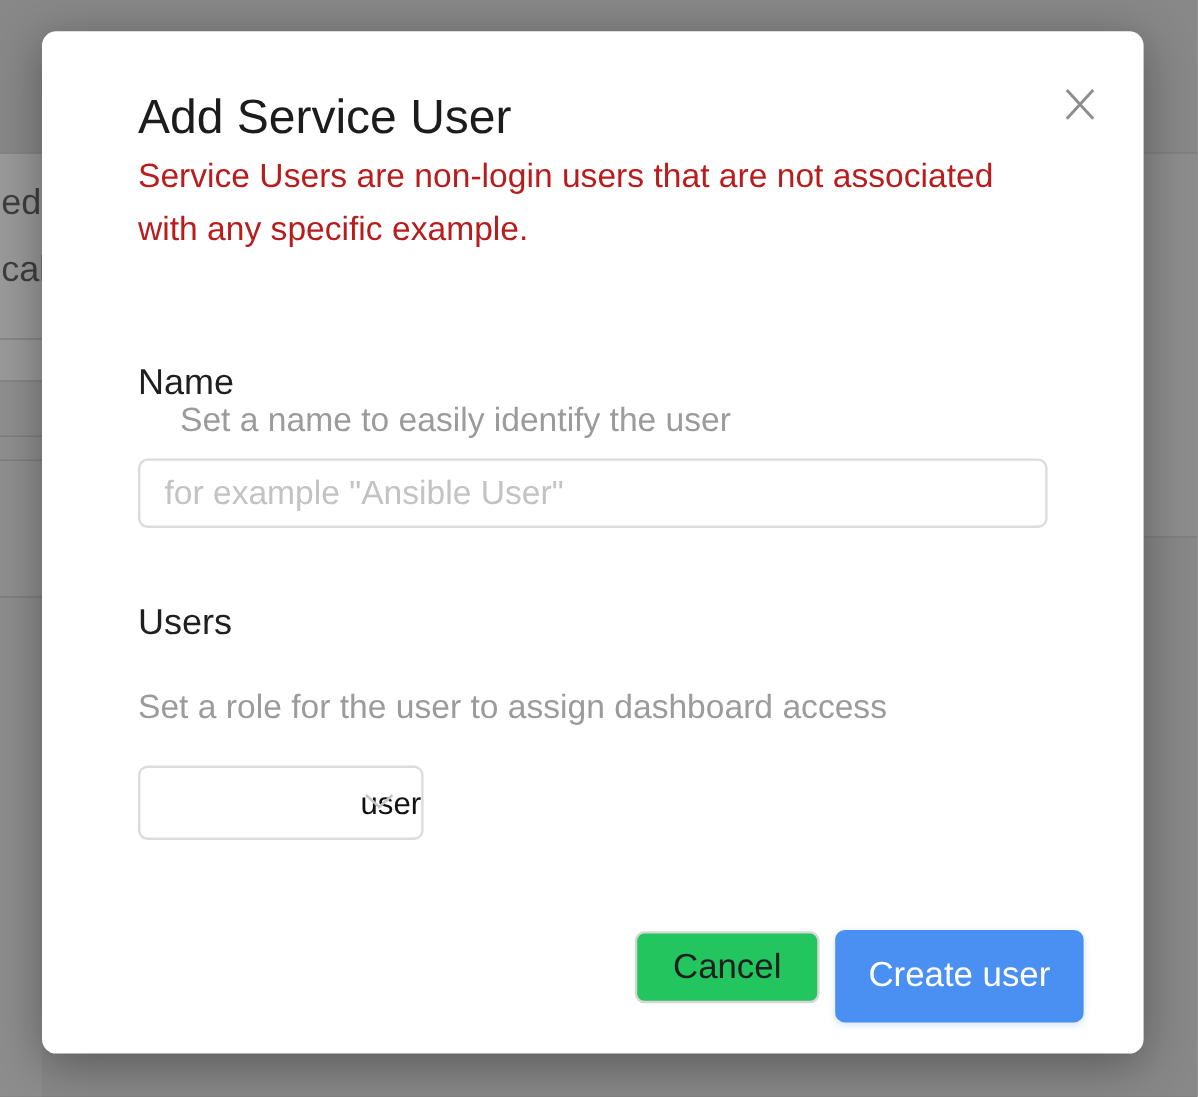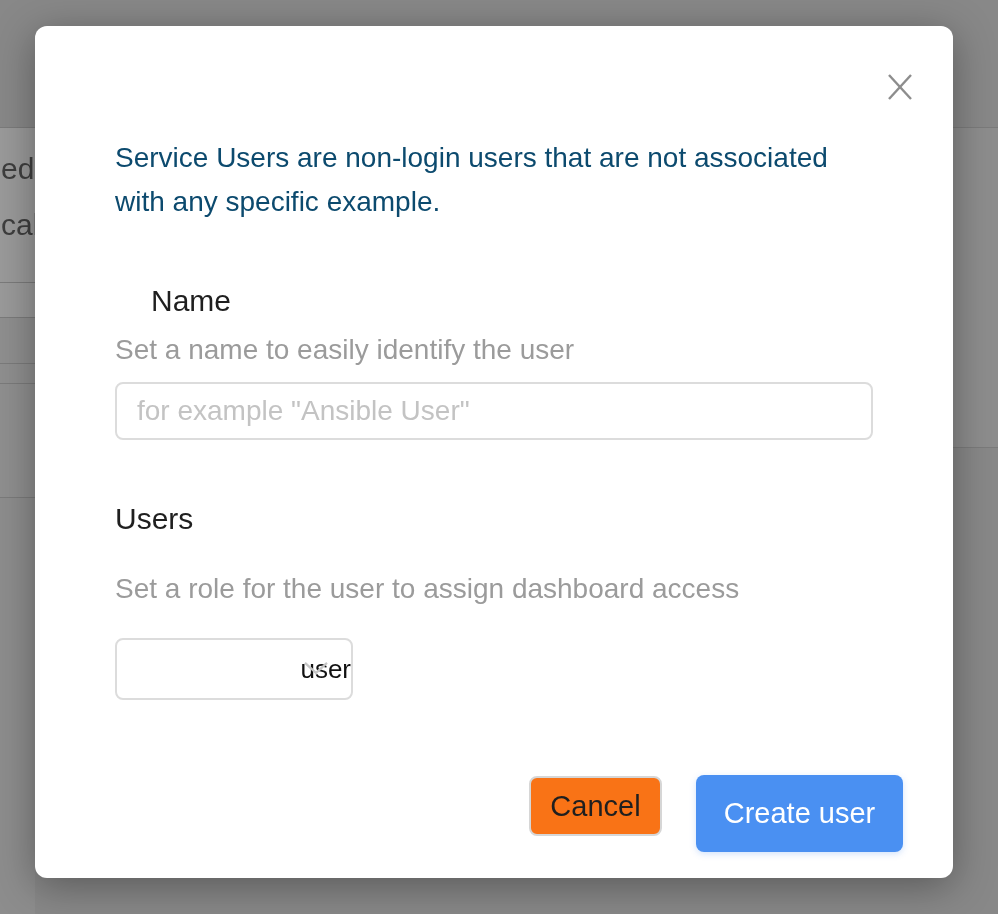--- a/index.html
+++ b/index.html
@@ -39,33 +39,33 @@
   .close-btn {
     position:absolute; left:844px; top:40px; width:42px; height:42px;
     background:none; border:none; cursor:pointer; padding:0;
     display:flex; align-items:center; justify-content:center;
   }
   .modal-title {
     position:absolute; left:80px; top:48px;
     font-size:40px; font-weight:400; color:#1c1c1c; line-height:48px;
   }
   .modal-desc {
-    position:absolute; left:80px; top:110px; width:770px;
-    font-size:28px; color:#0c4a6e; line-height:44px; font-weight:400;
+    position:absolute; left:80px; top:99px; width:770px;
+    font-size:28px; color:#b91c1c; line-height:44px; font-weight:400;
   }
   .section-label {
     position:absolute; left:80px;
     font-size:30px; font-weight:400; color:#1f1f1f; line-height:34px;
   }
   .section-hint {
     position:absolute; left:80px;
     font-size:28px; color:#9b9b9b; line-height:44px;
   }
-  .label-name { top:258px;margin-left:36px; }
-  .hint-name  { top:302px; }
+  .label-name { top:276px; }
+  .hint-name  { top:302px;margin-left:35px; }
   .name-input {
     position:absolute; left:80px; top:356px; width:758px; height:58px;
     border:2px solid #dcdcdc; border-radius:8px;
     font-family:"Liberation Sans", sans-serif;
     font-size:28px; color:#333333; padding:0 20px; outline:none;
   }
   .name-input::placeholder { color:#c3c3c3; opacity:1; }
   .label-role { top:476px; }
   .hint-role  { top:520px;margin-top:21px; }
   .role-select {
@@ -78,22 +78,22 @@
   }
   .role-select .chev {
     position:absolute; right:22px; top:50%; transform:translateY(-45%);
   }
   .btn {
     position:absolute; border-radius:8px; cursor:pointer;
     font-family:"Liberation Sans", sans-serif; font-size:29px;
     display:flex; align-items:center; justify-content:center;
   }
   .btn-cancel {
-    left:494px; top:750px; width:133px; height:60px;
-    background:#f97316; border:2px solid #d6d6d6; color:#1f1f1f;
+    left:494px; top:750px; width:154px; height:60px;
+    background:#22c55e; border:2px solid #d6d6d6; color:#1f1f1f;
   }
   .btn-create {
     left:661px; top:749px; width:207px; height:77px;
     background:#4a90f2; border:none; color:#ffffff;
     box-shadow:0 2px 6px rgba(74,144,242,0.25);
   }
 </style>
 </head>
 <body>
 
@@ -117,20 +117,21 @@
 
   <div class="modal">
 
     <button class="close-btn">
       <svg width="26" height="28" viewBox="0 0 26 28">
         <line x1="2" y1="2" x2="24" y2="26" stroke="#8d8d8d" stroke-width="2.4"></line>
         <line x1="24" y1="2" x2="2" y2="26" stroke="#8d8d8d" stroke-width="2.4"></line>
       </svg>
     </button>
 
+    <div class="modal-title">Add Service User</div>
 
     <div class="modal-desc">
       <div>Service Users are non-login users that are not associated</div>
       <div>with any specific example.</div>
     </div>
 
     <div class="section-label label-name">Name</div>
     <div class="section-hint hint-name">Set a name to easily identify the user</div>
     <input class="name-input" type="text" placeholder="for example &quot;Ansible User&quot;" style="">
 

